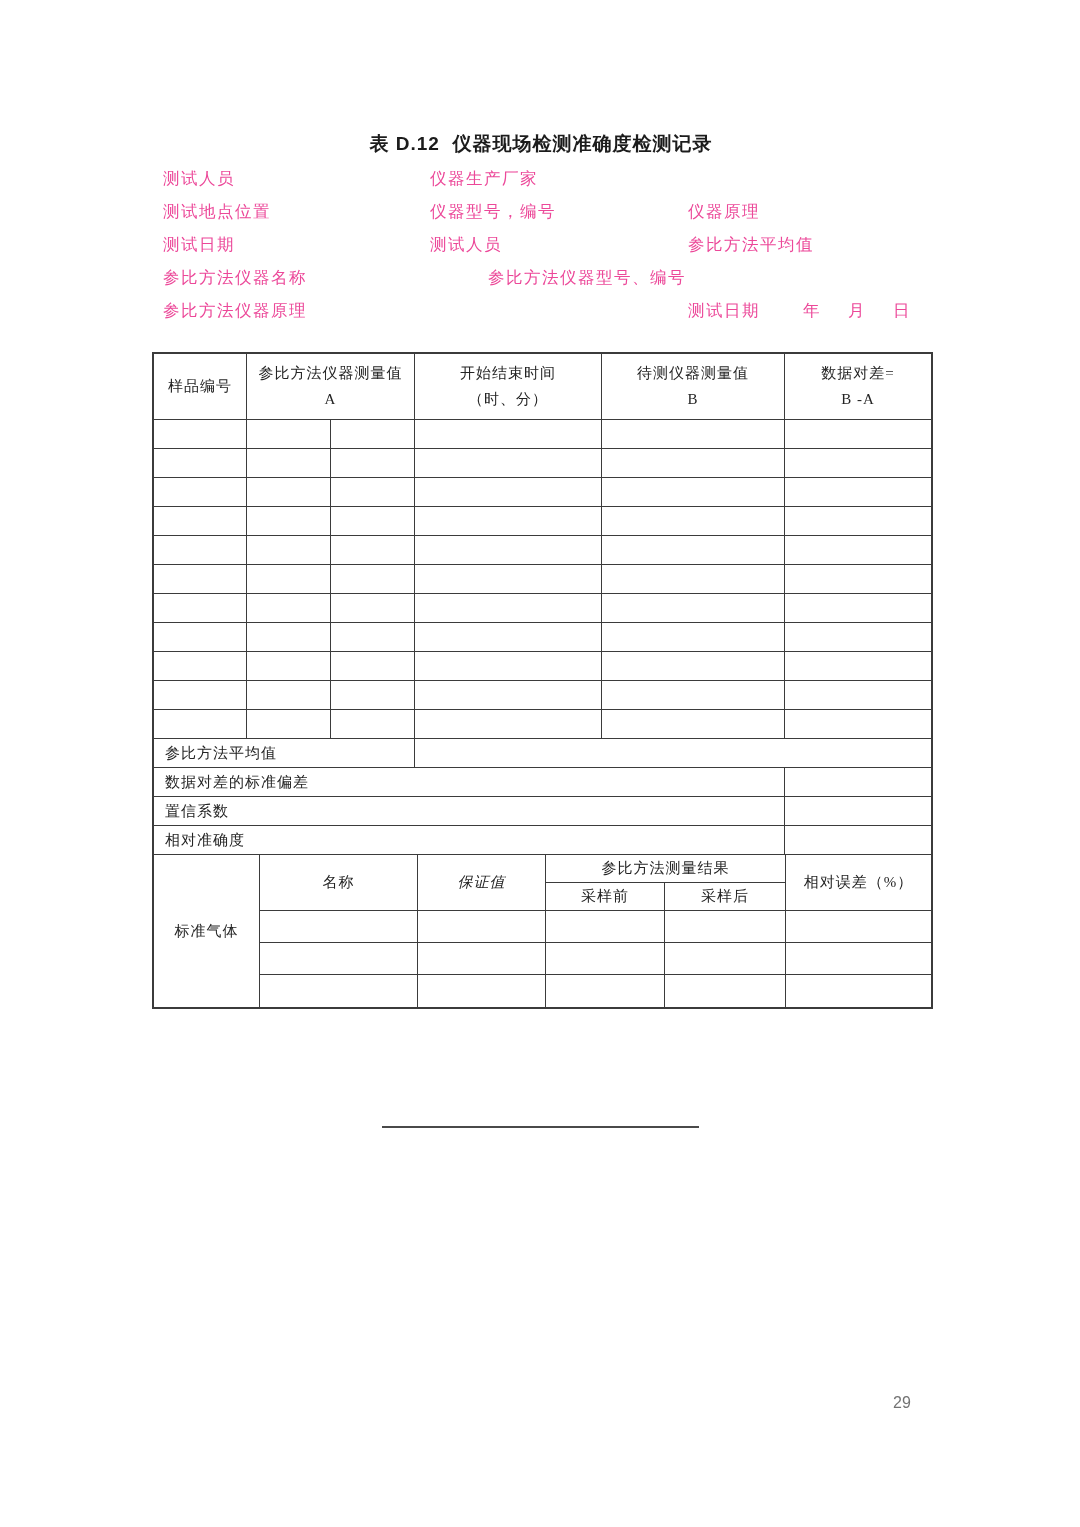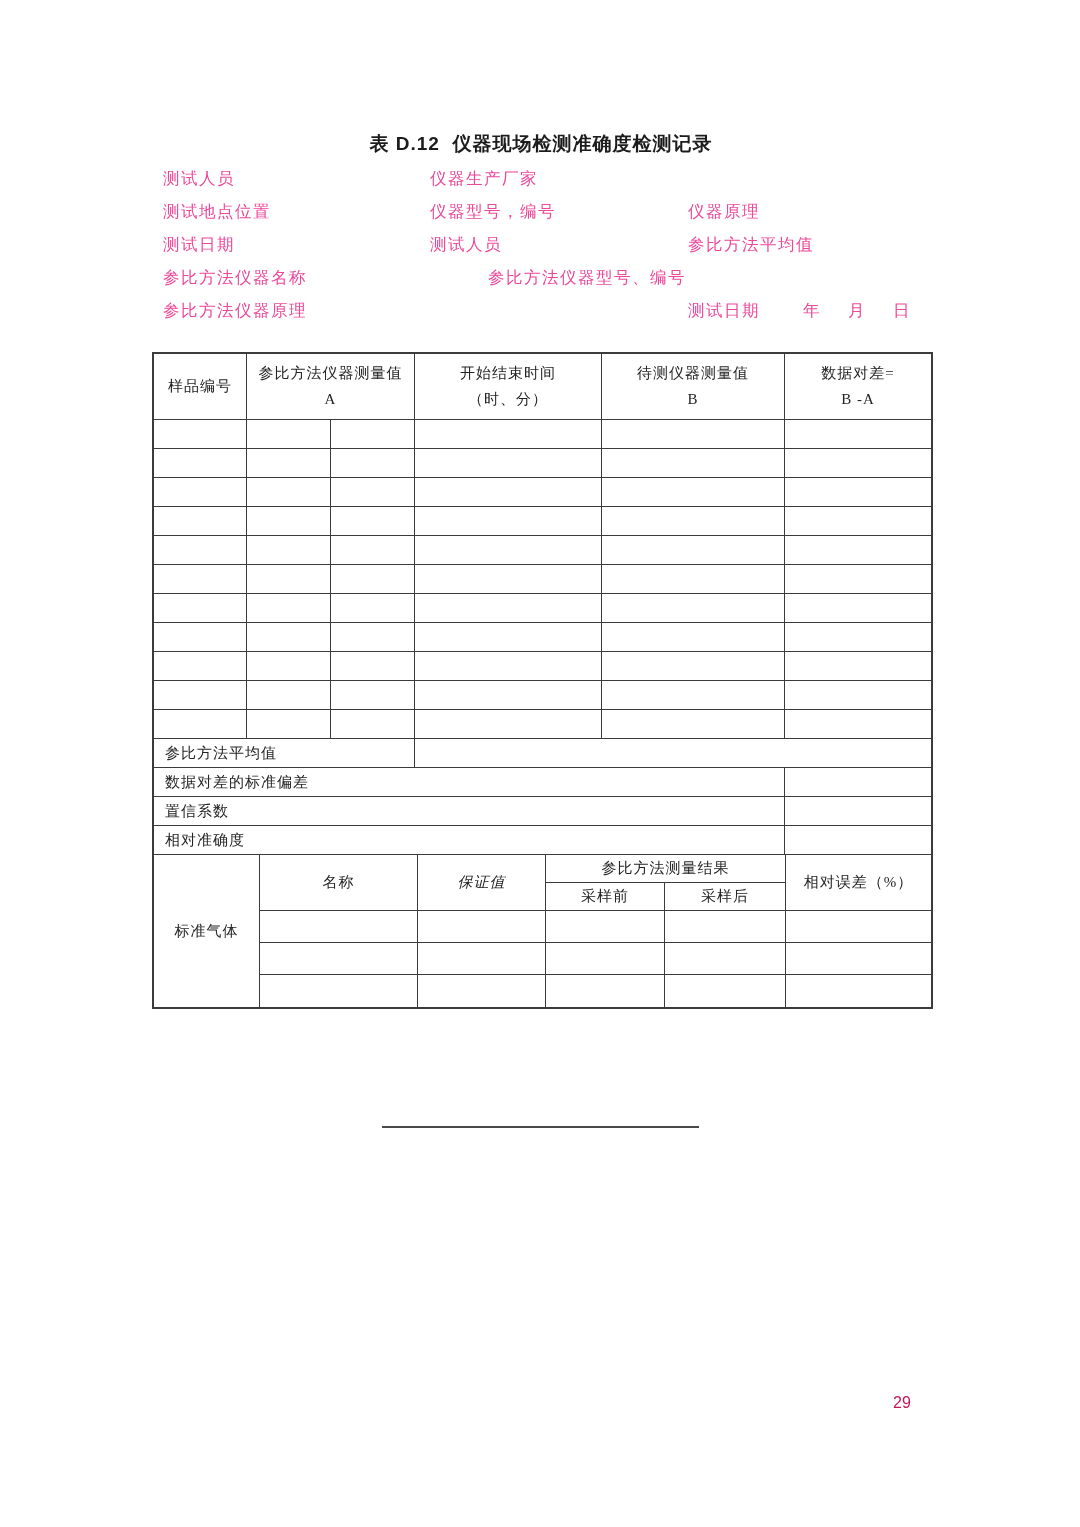--- a/index.html
+++ b/index.html
@@ -60,21 +60,21 @@
   .g-after { grid-column:5; grid-row:2; }
   .g-err   { grid-column:6; grid-row:1 / span 2; }
   
   .sign-line {
     position:absolute; left:382px; top:1126px; width:317px; height:2px;
     background:#4a4a4a;
   }
   .page-num {
     position:absolute; left:893px; top:1394px;
     font-family:"Liberation Sans","DejaVu Sans",sans-serif;
-    font-size:16px; color:#be185d;
+    font-size:16px; color:#737373;
   }
 </style>
 </head>
 <body>
 
 <div class="page">
 
   <div class="doc-title">表 D.12  仪器现场检测准确度检测记录</div>
 
   <span class="info-label" style="left:163px; top:168px;">测试人员</span>

